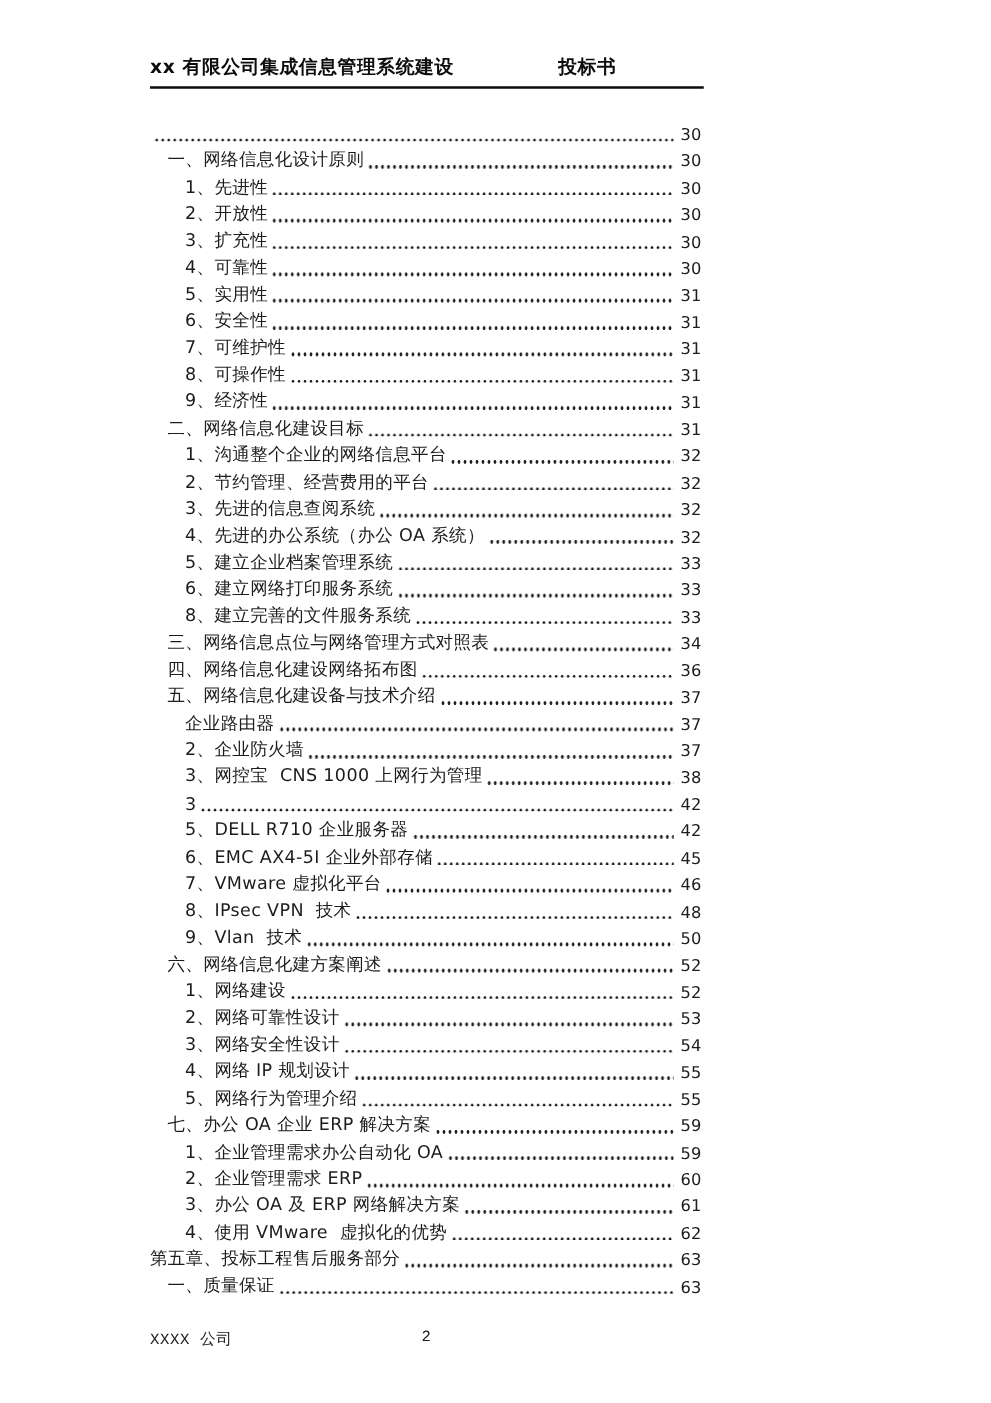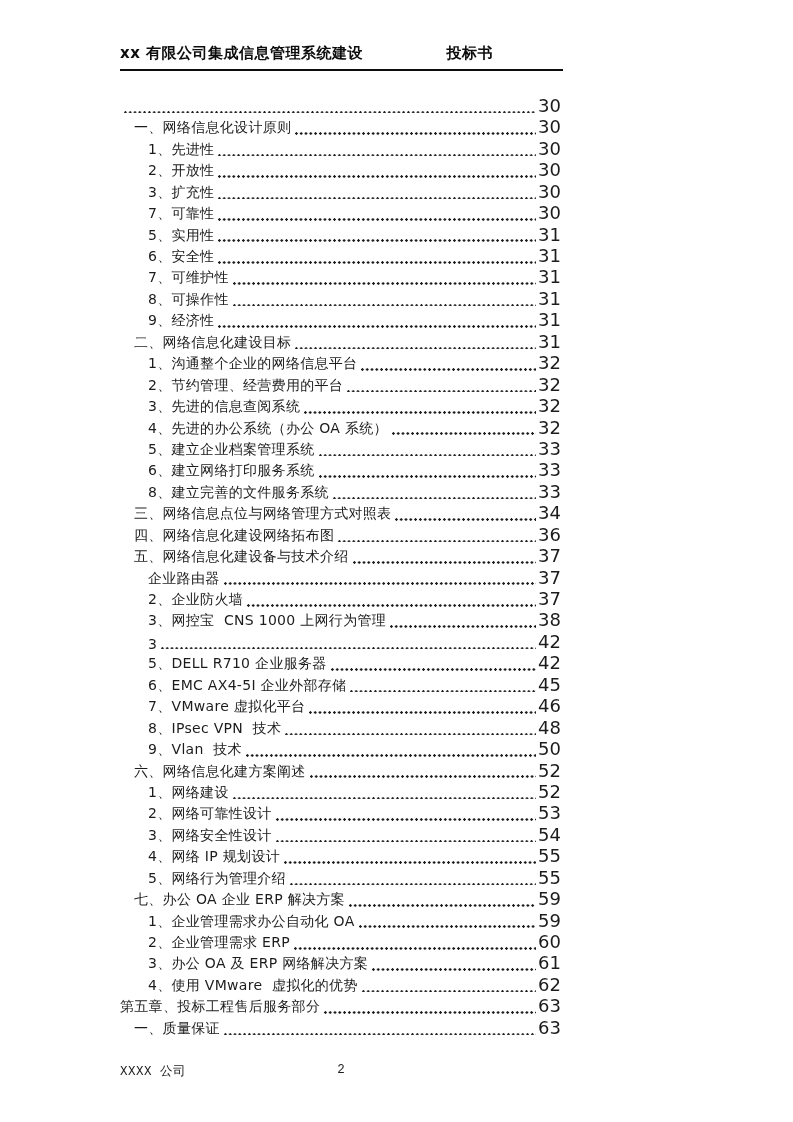--- a/index.html
+++ b/index.html
@@ -59,21 +59,21 @@
     height: 2.6px;
     margin: 0 2px 5px 3px;
     background-image: radial-gradient(circle, #1c1c1c 1.02px, rgba(0,0,0,0) 1.35px);
     background-size: 4.8px 2.6px;
     background-repeat: repeat-x;
     background-position: left bottom;
   }
   .toc-page {
     min-width: 20px;
     text-align: right;
-    font-size: 18px;
+    font-size: 13px;
     padding-bottom: 2.5px;
   }
 
   
   .footer {
     position: absolute;
     top: 1063px;
     left: 120px;
     right: 120px;
     height: 20px;
@@ -113,21 +113,21 @@
     <span class="toc-title">2、开放性</span>
     <span class="toc-dots"></span>
     <span class="toc-page">30</span>
   </div>
       <div class="toc-line lvl2">
     <span class="toc-title">3、扩充性</span>
     <span class="toc-dots"></span>
     <span class="toc-page">30</span>
   </div>
       <div class="toc-line lvl2">
-    <span class="toc-title">7、可靠性</span>
+    <span class="toc-title">4、可靠性</span>
     <span class="toc-dots"></span>
     <span class="toc-page">30</span>
   </div>
       <div class="toc-line lvl2">
     <span class="toc-title">5、实用性</span>
     <span class="toc-dots"></span>
     <span class="toc-page">31</span>
   </div>
       <div class="toc-line lvl2">
     <span class="toc-title">6、安全性</span>

